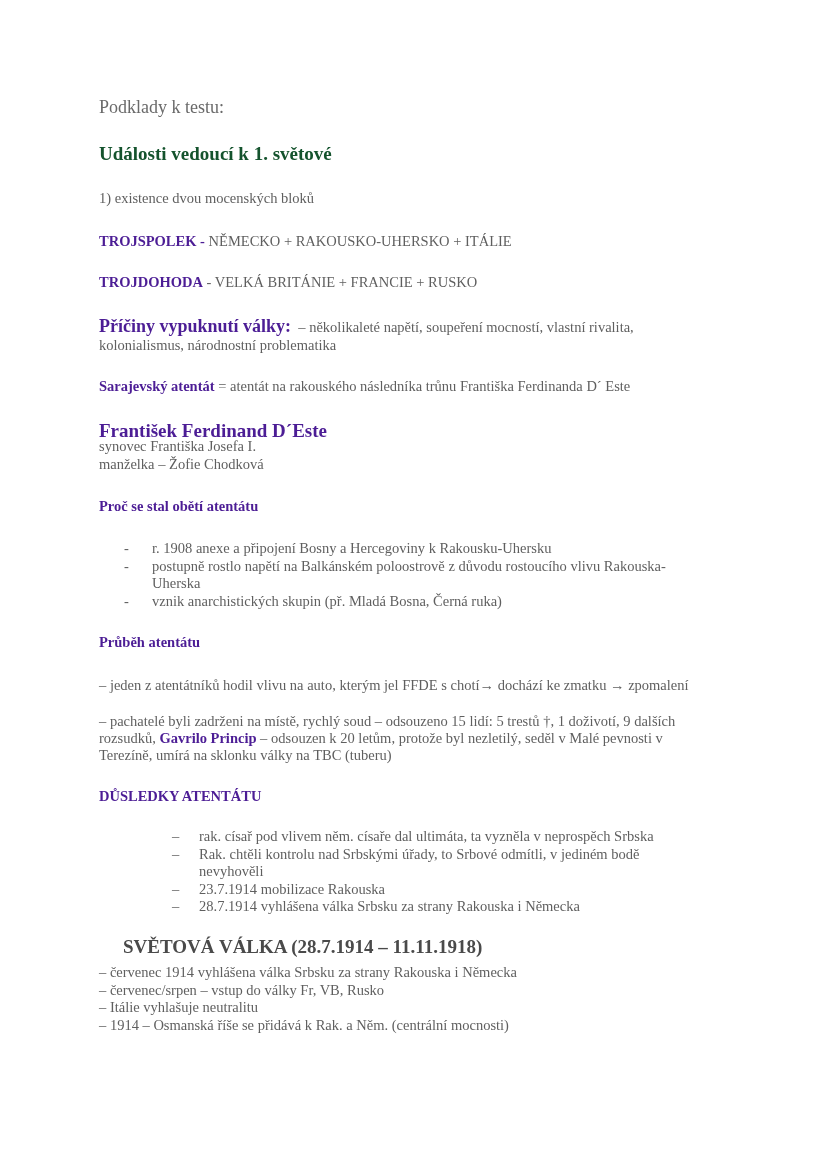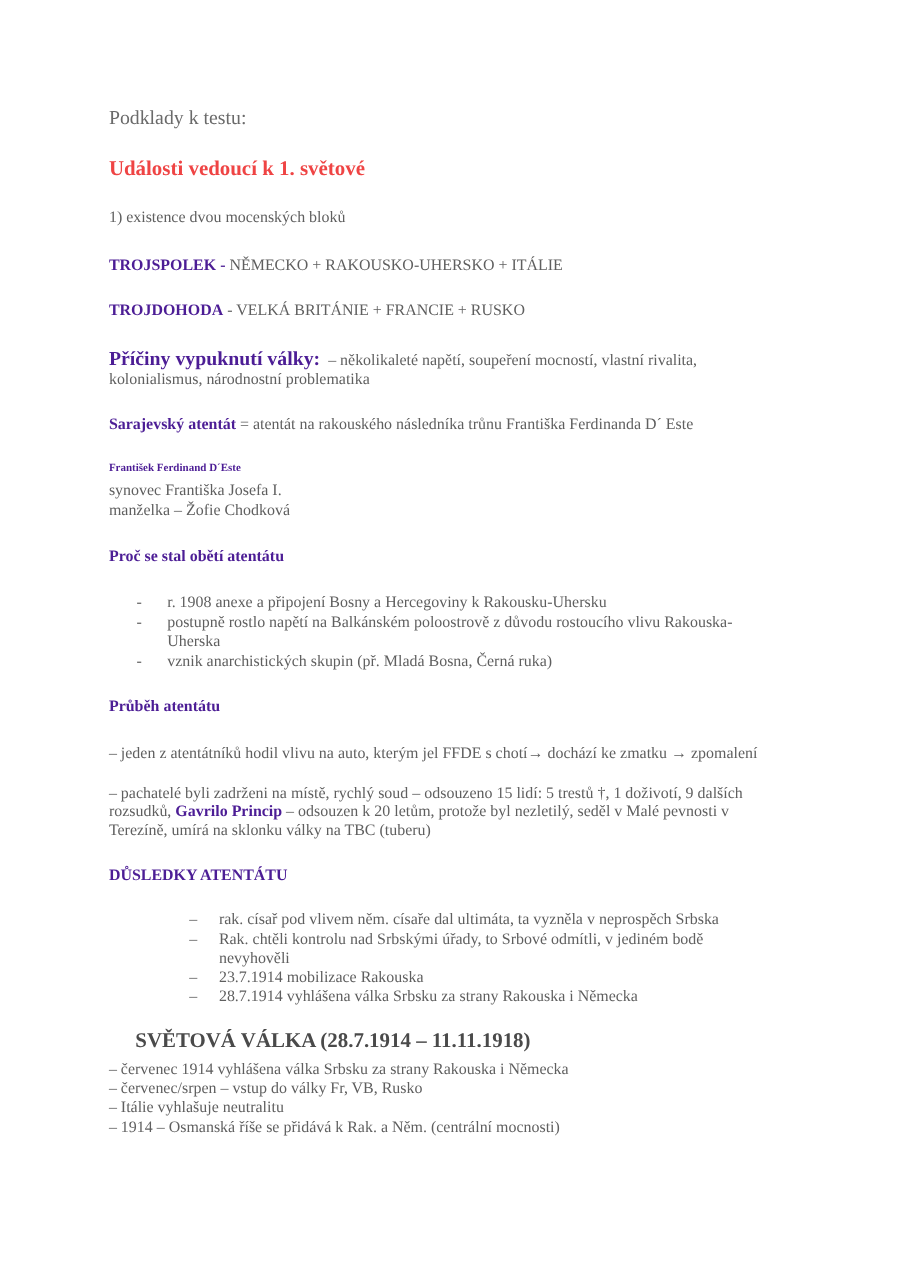--- a/index.html
+++ b/index.html
@@ -16,23 +16,23 @@
       color: #5f5f5f;
     }
     .page {
       position: absolute;
       left: 0; top: 0;
       width: 828px; height: 1171px;
     }
     .abs { position: absolute; white-space: nowrap; }
     .b { font-weight: bold; color: #4c1d95; }
     .intro { left: 99px; top: 97px; font-size: 18px; color: #6a6a6a; }
-    .h1 { left: 99px; top: 143px; font-size: 19px; font-weight: bold; color: #ef4444; }
+    .h1 { left: 99px; top: 143px; font-size: 19px; font-weight: bold; color: #14532d; }
     .t14 { font-size: 14.5px; }
-    .t15 { font-size: 10px; }
+    .t15 { font-size: 19px; }
     .line { line-height: 18px; }
     .bullets { position: absolute; margin: 0; padding: 0; list-style: none; }
     .bullets li { position: relative; font-size: 14.5px; line-height: 17.5px; }
     .bullets li .dash { position: absolute; }
     .war-title { left: 123px; top: 936px; font-size: 19px; font-weight: bold; color: #4a4a4a; }
   </style>
 </head>
 <body>
 
 <div class="page">

